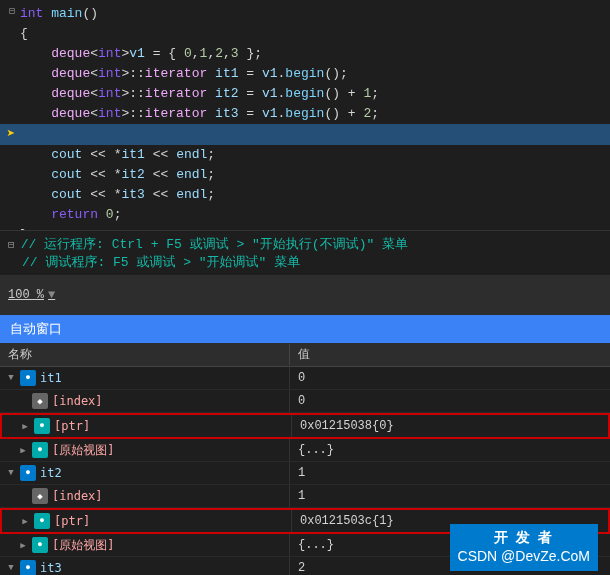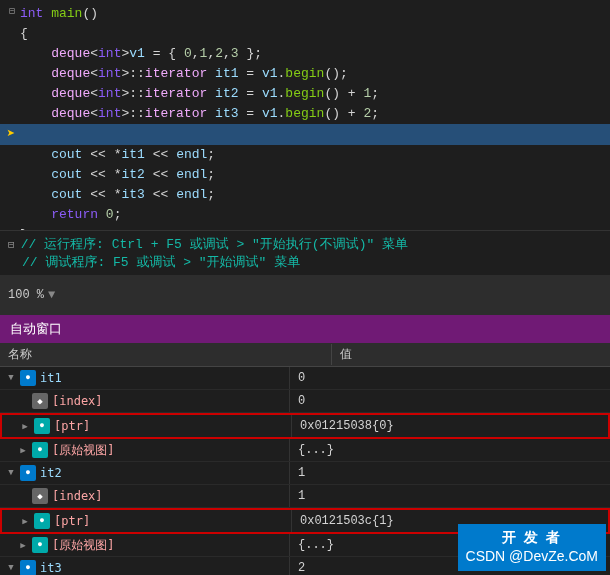--- a/index.html
+++ b/index.html
@@ -54,21 +54,21 @@
     }
 
     .code-content {
       flex: 1;
       white-space: pre;
     }
 
     
     .kw { color: #8b5cf6; }
     .type { color: #f0abfc; }
-    .fn { color: #84cc16; }
+    .fn { color: #7dd3fc; }
     .punct { color: #d4d4d4; }
     .num { color: #b5cea8; }
     .op { color: #d4d4d4; }
     .comment { color: #14b8a6; }
     .var { color: #9cdcfe; }
 
     
     .comment-block {
       background: #1e1e1e;
       color: #57a64a;
@@ -80,25 +80,26 @@
     
     .zoom-bar {
       background: #2d2d2d;
       color: #cccccc;
       font-size: 12px;
       padding: 20px 8px;
       display: flex;
       align-items: center;
       gap: 4px;
       height: 22px;
+      text-decoration: underline;
     }
 
     
     .auto-window-header {
-      background: #701a75;
+      background: #3b82f6;
       color: white;
       font-size: 13px;
       padding: 14px 10px;
       height: 26px;
       display: flex;
       align-items: center;
       font-family: 'Microsoft YaHei', SimSun, sans-serif;
     }
 
     
@@ -113,21 +114,21 @@
       display: flex;
       background: #2d2d2d;
       border-bottom: 1px solid #444;
       color: #cccccc;
       font-size: 12px;
       height: 24px;
       align-items: center;
     }
 
     .col-name {
-      width: 332px;
+      width: 290px;
       padding: 2px 8px;
       border-right: 1px solid #444;
     }
 
     .col-value {
       flex: 1;
       padding: 2px 8px;
     }
 
     .table-row-item {
@@ -201,21 +202,21 @@
 
     .red-box-row {
       border: 2px solid #cc0000;
       position: relative;
     }
 
     
     .watermark {
       position: absolute;
       bottom: 4px;
-      right: 4px;
+      right: 12px;
       background: #007acc;
       color: white;
       font-size: 11px;
       padding: 4px 8px;
       font-family: 'Microsoft YaHei', sans-serif;
       line-height: 1.4;
       text-align: center;
       z-index: 100;
     }
 

